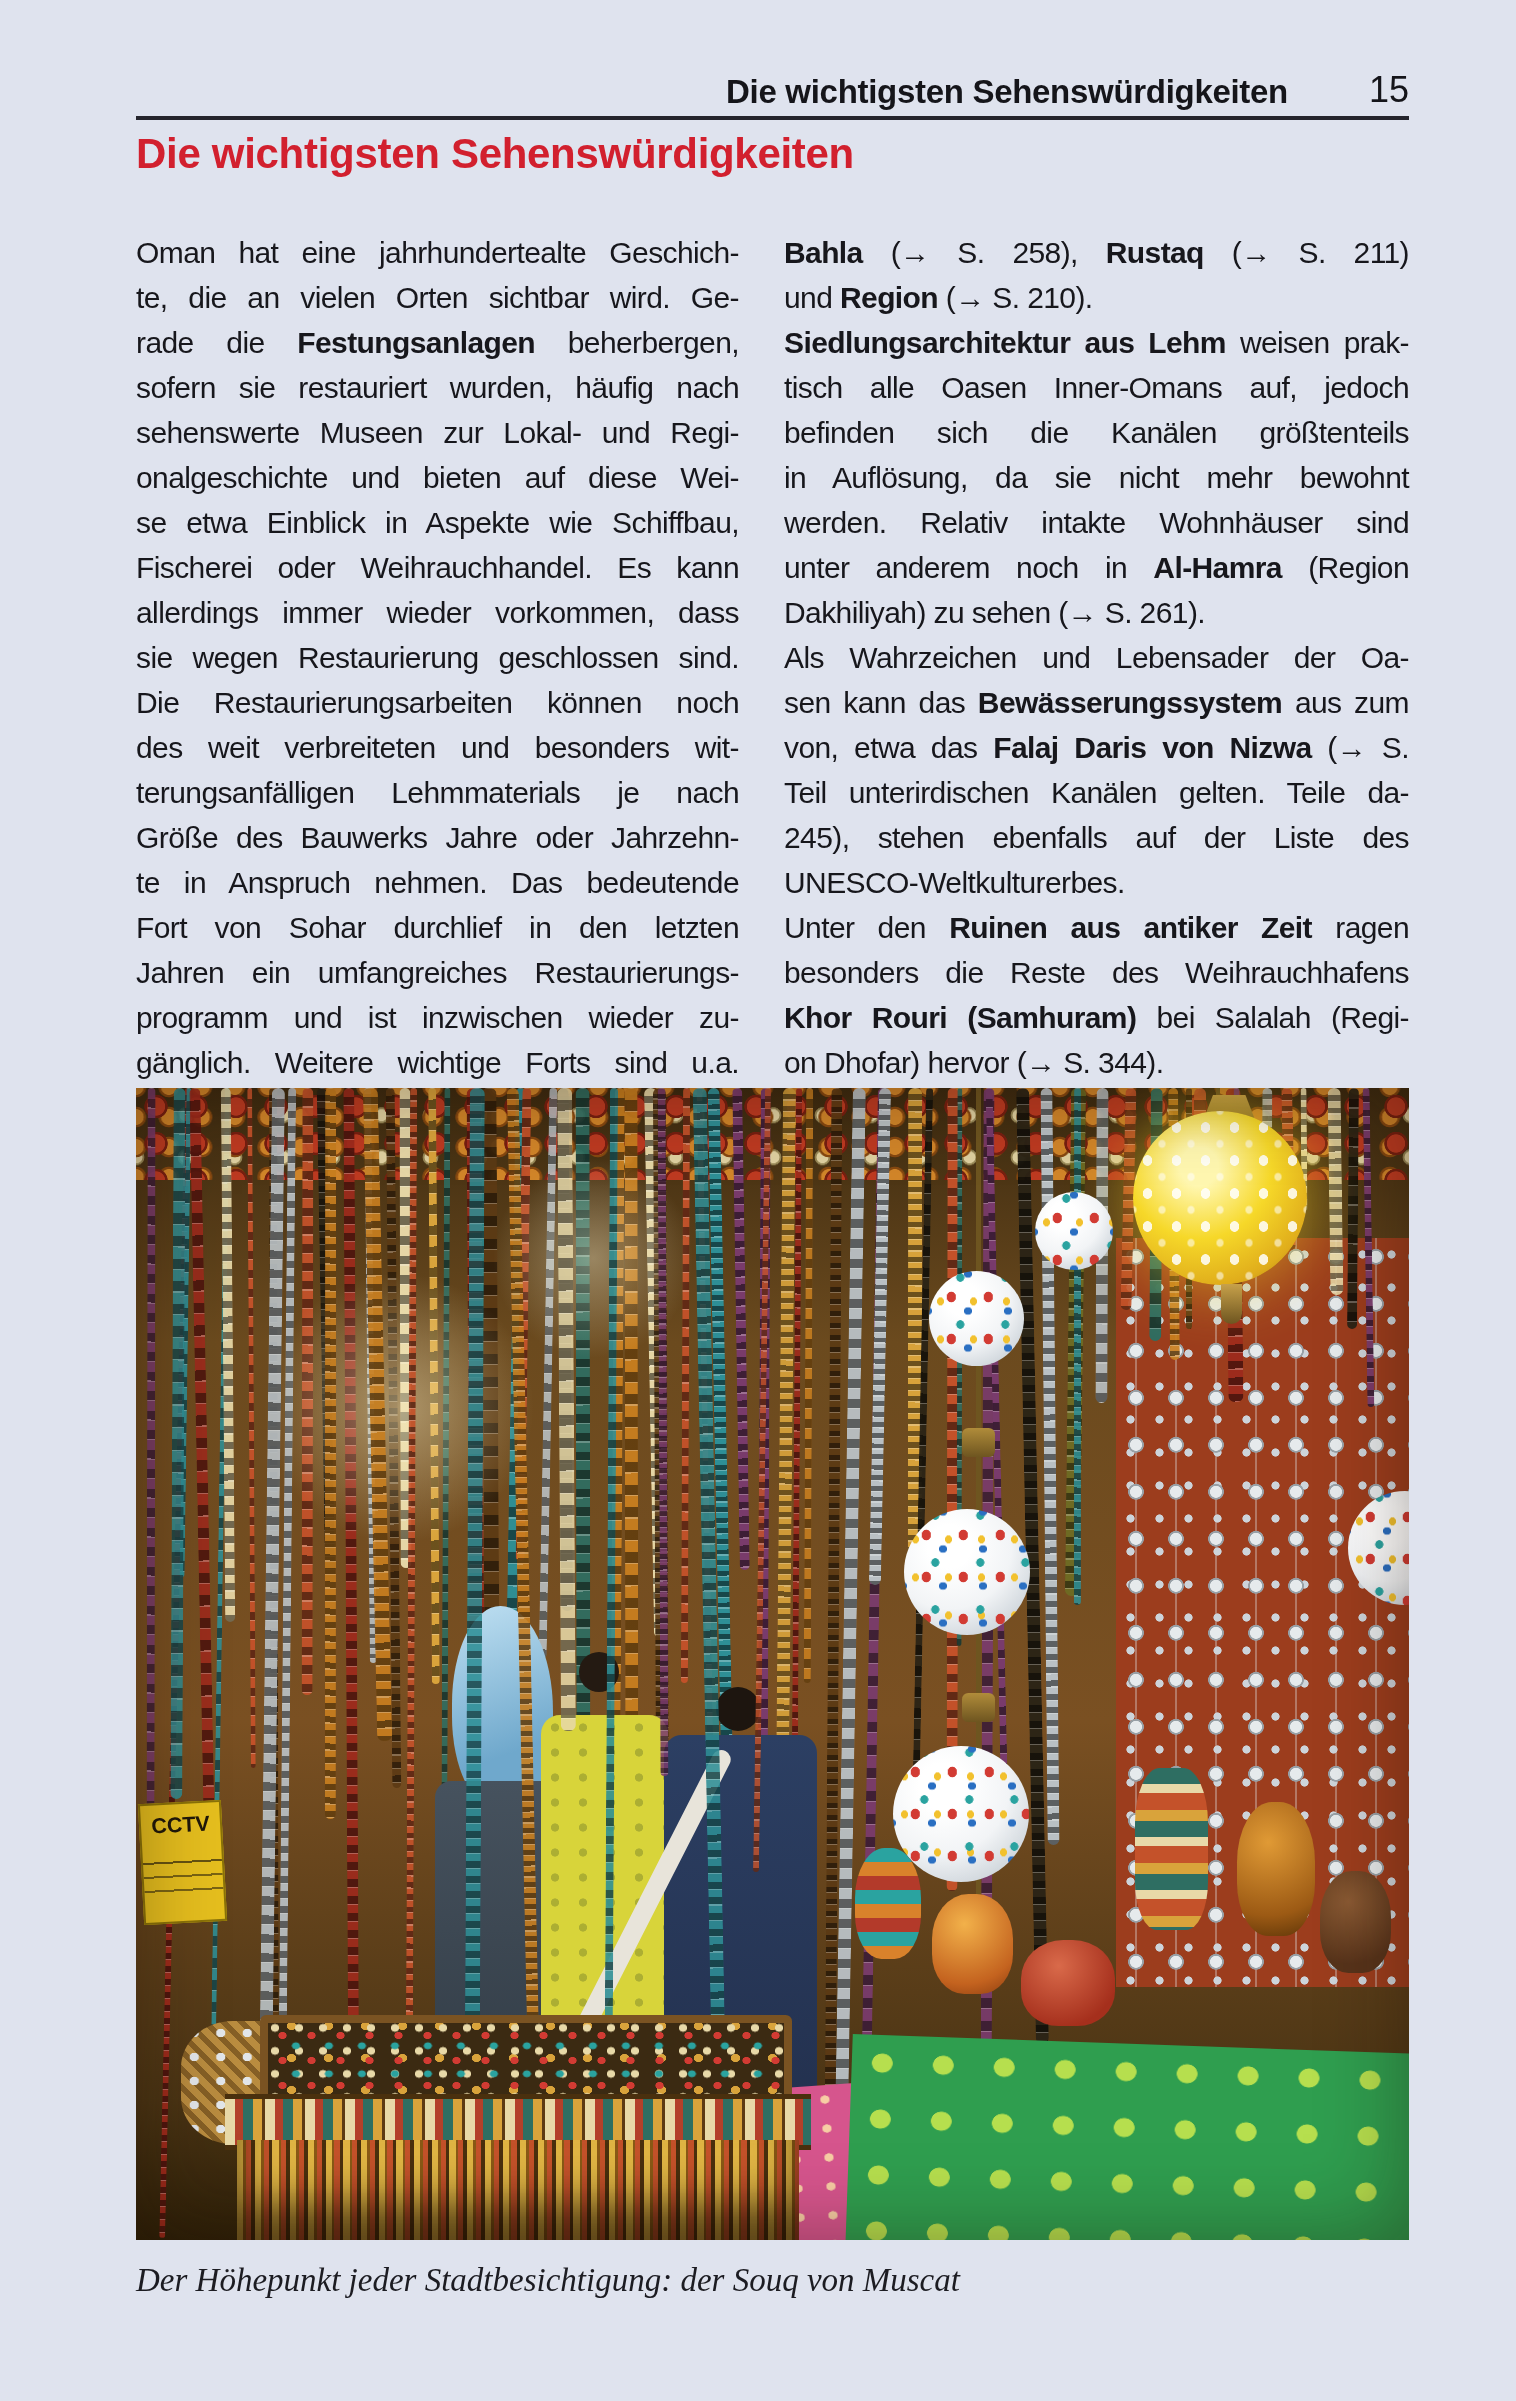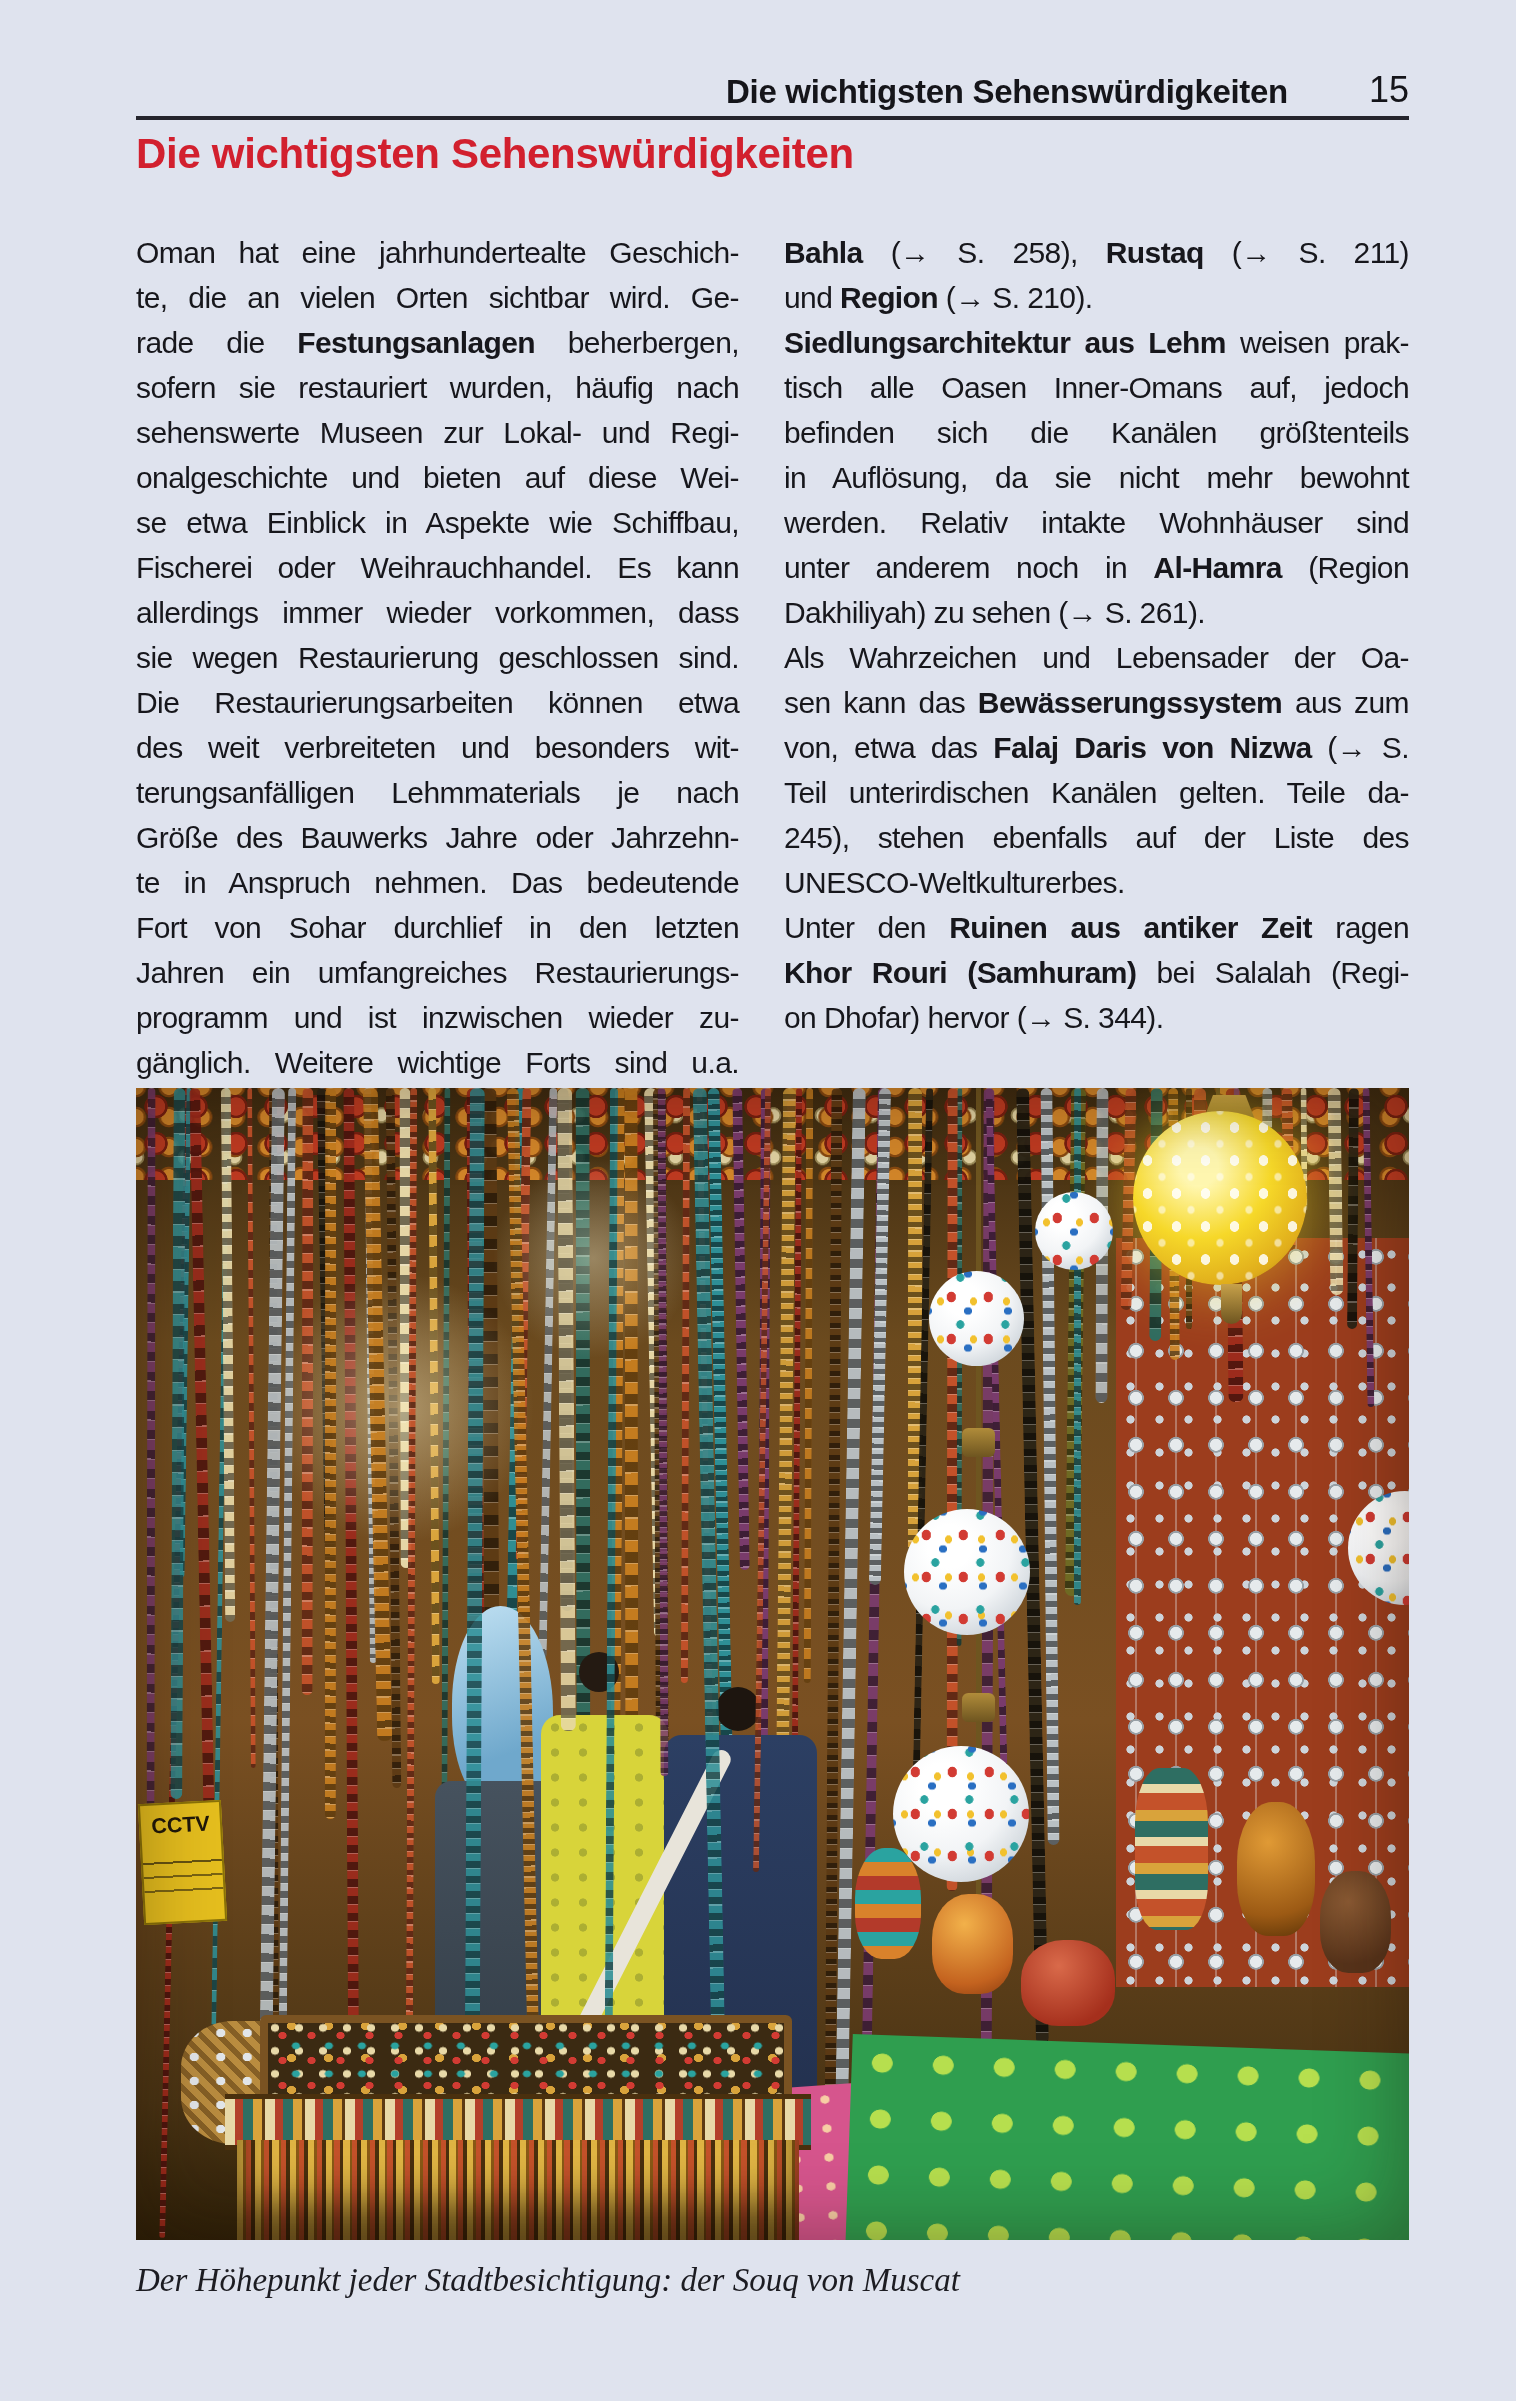--- a/index.html
+++ b/index.html
@@ -192,21 +192,21 @@
       <div class="line j"><span>Oman hat eine jahrhundertealte Geschich-</span></div>
       <div class="line j"><span>te, die an vielen Orten sichtbar wird. Ge-</span></div>
       <div class="line j"><span>rade die </span><b>Festungsanlagen</b><span> beherbergen,</span></div>
       <div class="line j"><span>sofern sie restauriert wurden, häufig nach</span></div>
       <div class="line j"><span>sehenswerte Museen zur Lokal- und Regi-</span></div>
       <div class="line j"><span>onalgeschichte und bieten auf diese Wei-</span></div>
       <div class="line j"><span>se etwa Einblick in Aspekte wie Schiffbau,</span></div>
       <div class="line j"><span>Fischerei oder Weihrauchhandel. Es kann</span></div>
       <div class="line j"><span>allerdings immer wieder vorkommen, dass</span></div>
       <div class="line j"><span>sie wegen Restaurierung geschlossen sind.</span></div>
-      <div class="line j"><span>Die Restaurierungsarbeiten können etwa</span></div>
+      <div class="line j"><span>Die Restaurierungsarbeiten können noch</span></div>
       <div class="line j"><span>des weit verbreiteten und besonders wit-</span></div>
       <div class="line j"><span>terungsanfälligen Lehmmaterials je nach</span></div>
       <div class="line j"><span>Größe des Bauwerks Jahre oder Jahrzehn-</span></div>
       <div class="line j"><span>te in Anspruch nehmen. Das bedeutende</span></div>
       <div class="line j"><span>Fort von Sohar durchlief in den letzten</span></div>
       <div class="line j"><span>Jahren ein umfangreiches Restaurierungs-</span></div>
       <div class="line j"><span>programm und ist inzwischen wieder zu-</span></div>
       <div class="line j"><span>gänglich. Weitere wichtige Forts sind u.a.</span></div>
     </section>
   <section class="col right" id="col-right">
@@ -219,20 +219,21 @@
       <div class="line j"><span>werden. Relativ intakte Wohnhäuser sind</span></div>
       <div class="line j"><span>unter anderem noch in </span><b>Al-Hamra</b><span> (Region</span></div>
       <div class="line"><span>Dakhiliyah) zu sehen (→ S. 261).</span></div>
       <div class="line j"><span>Als Wahrzeichen und Lebensader der Oa-</span></div>
       <div class="line j"><span>sen kann das </span><b>Bewässerungssystem</b><span> aus zum</span></div>
       <div class="line j"><span>von, etwa das </span><b>Falaj Daris von Nizwa</b><span> (→ S.</span></div>
       <div class="line j"><span>Teil unterirdischen Kanälen gelten. Teile da-</span></div>
       <div class="line j"><span>245), stehen ebenfalls auf der Liste des</span></div>
       <div class="line"><span>UNESCO-Weltkulturerbes.</span></div>
       <div class="line j"><span>Unter den </span><b>Ruinen aus antiker Zeit</b><span> ragen</span></div>
+      <div class="line j"><span>besonders die Reste des Weihrauchhafens</span></div>
       <div class="line j"><b>Khor Rouri (Samhuram)</b><span> bei Salalah (Regi-</span></div>
       <div class="line"><span>on Dhofar) hervor (→ S. 344).</span></div>
     </section>
 
   <figure class="photo">
     <div class="ph-base"></div>
     <div class="bead-top"></div>
     <div class="wall"></div>
     <div id="strands-back">
         <div class="strand" style="left: 0.835878%; width: 8px; height: 71.6221%; background-color: rgb(122, 59, 110); background-image: repeating-linear-gradient(rgba(255, 255, 255, 0.28) 0px, rgba(255, 255, 255, 0.28) 1.3px, rgba(0, 0, 0, 0) 1.3px, rgba(0, 0, 0, 0) 10.7px, rgba(0, 0, 0, 0.5) 10.7px, rgba(0, 0, 0, 0.5) 19.5px); transform: rotate(0.08deg); opacity: 0.895613;"></div>

